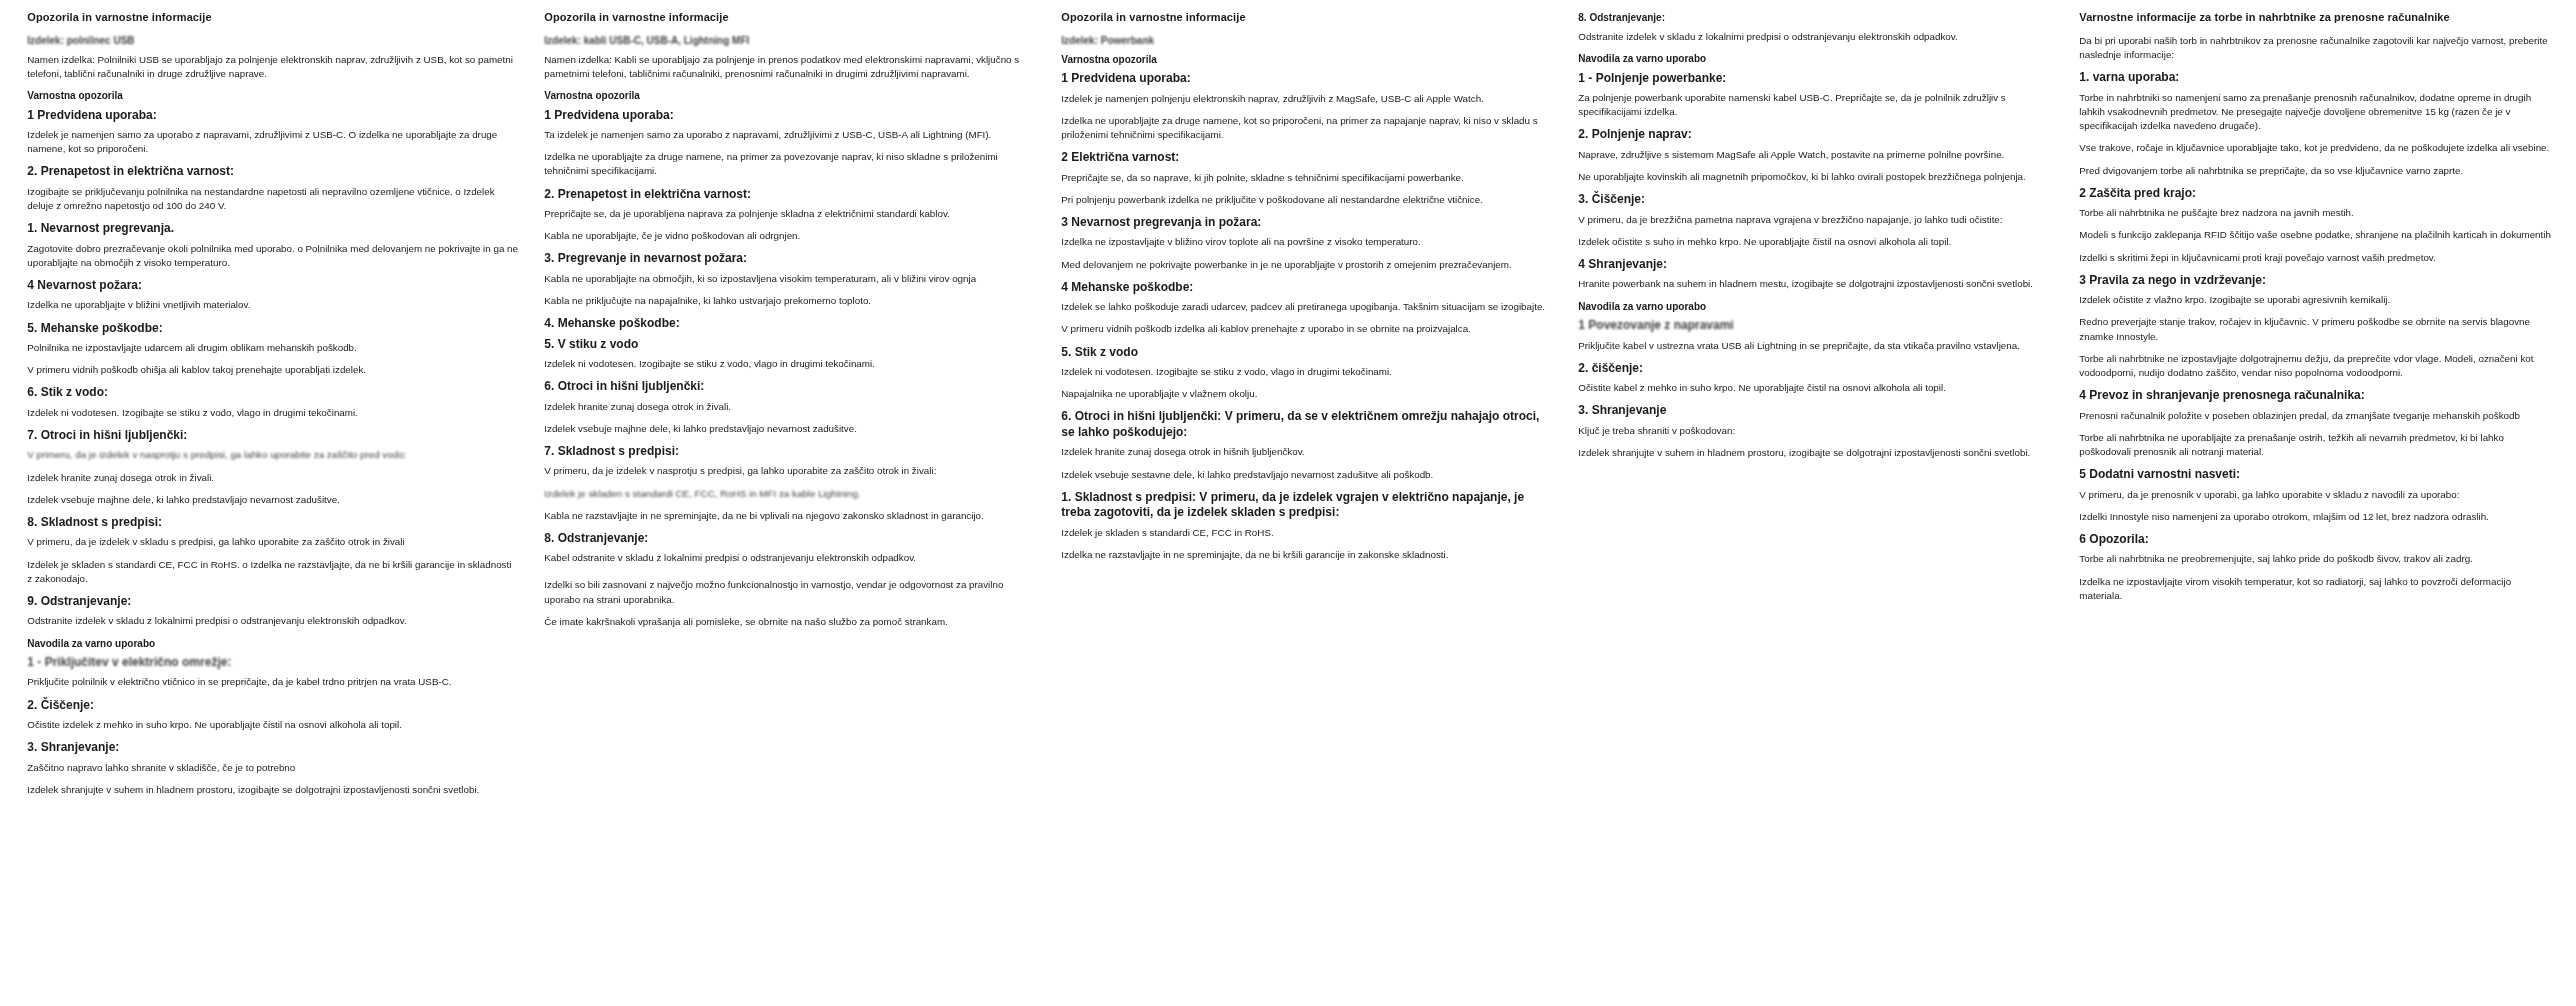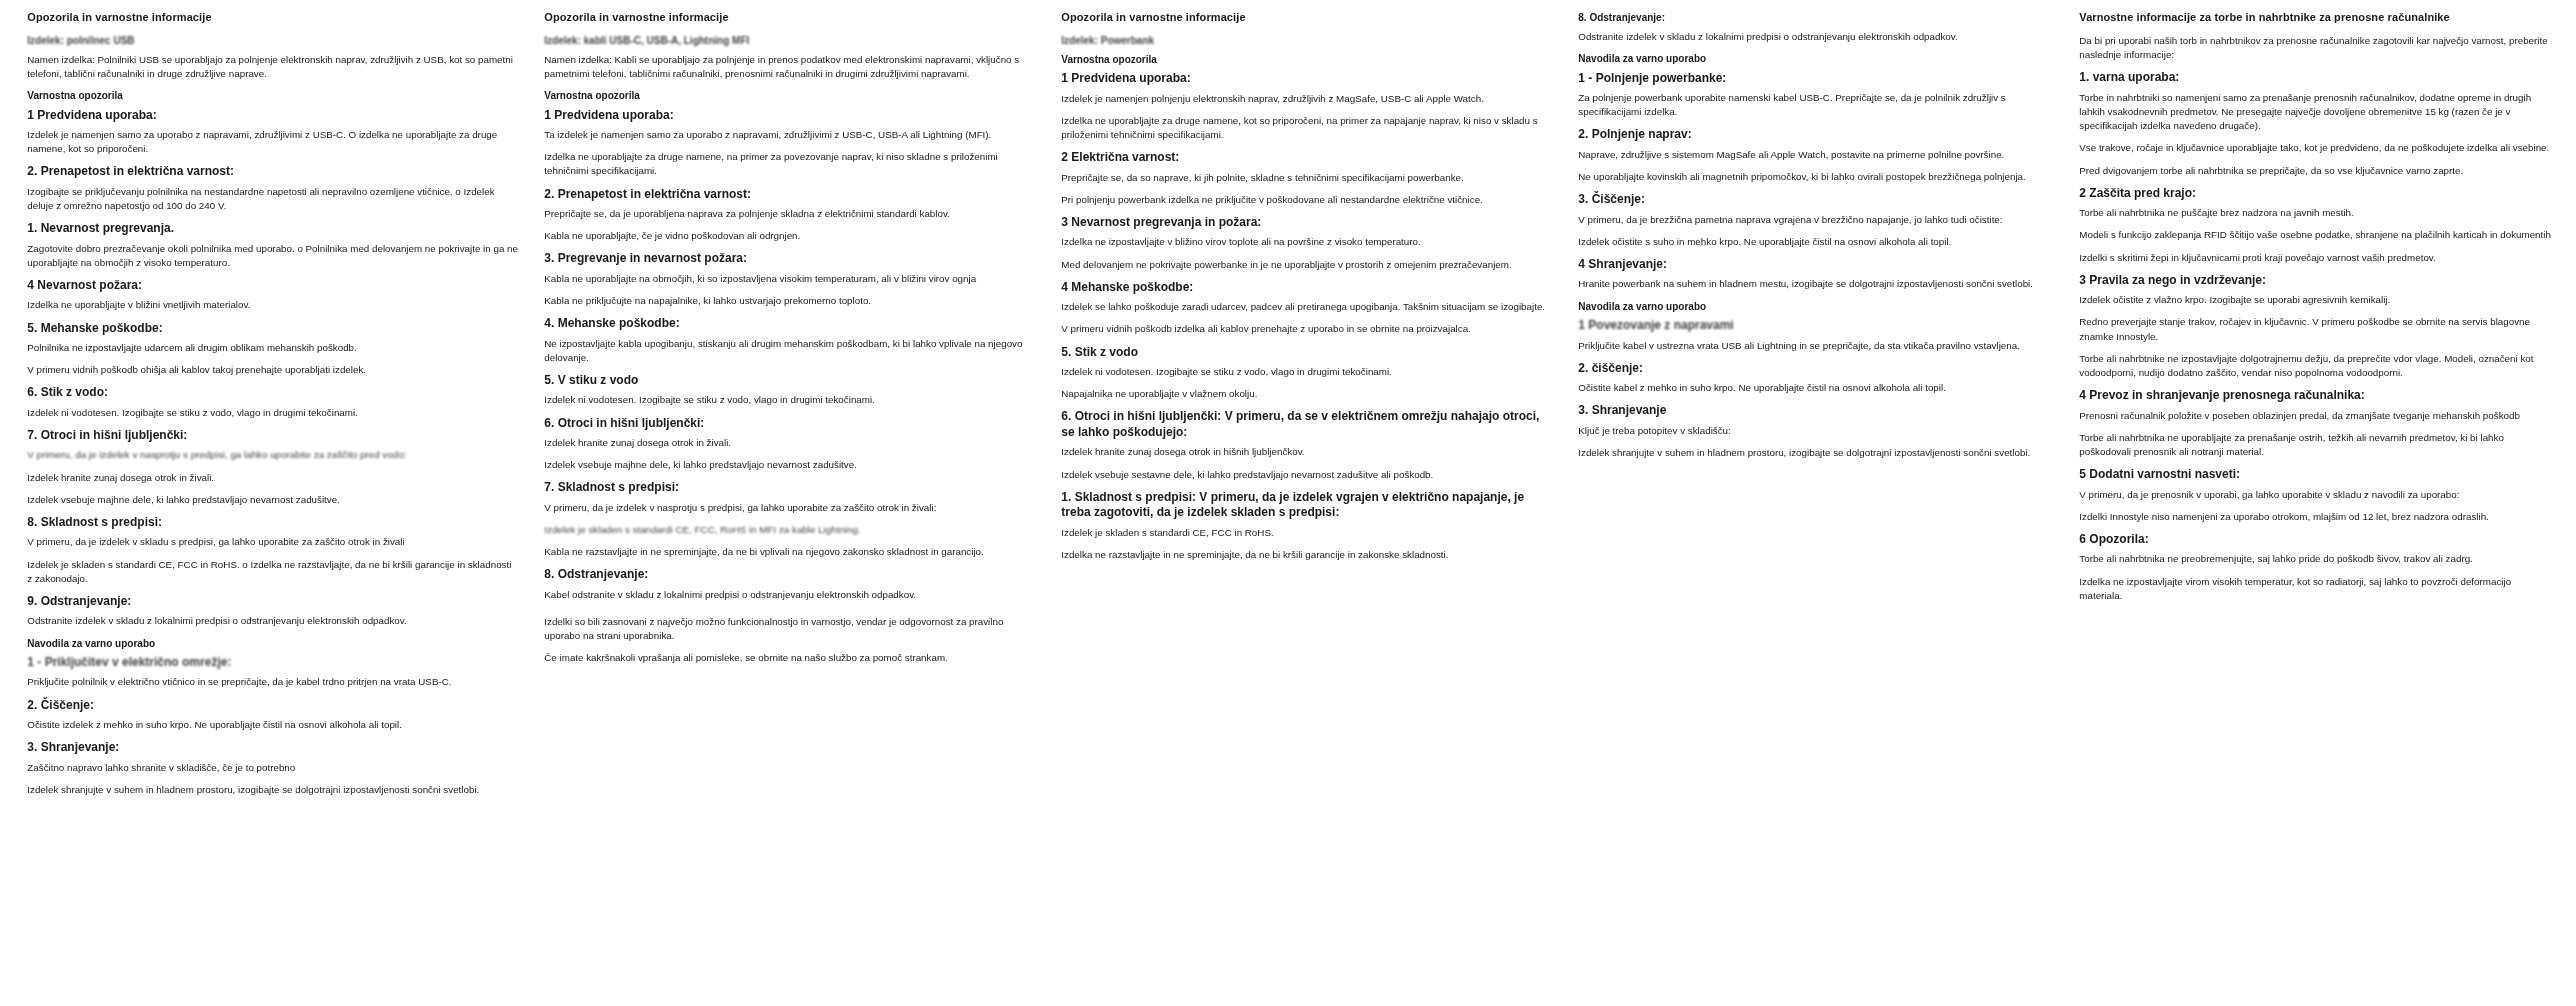--- a/index.html
+++ b/index.html
@@ -109,21 +109,20 @@
         <div class="h-sub2">1 Predvidena uporaba:</div>
         <p class="t">Ta izdelek je namenjen samo za uporabo z napravami, združljivimi z USB-C, USB-A ali Lightning (MFI).</p>
         <p class="t">Izdelka ne uporabljajte za druge namene, na primer za povezovanje naprav, ki niso skladne s priloženimi tehničnimi specifikacijami.</p>
         <div class="h-sub2">2. Prenapetost in električna varnost:</div>
         <p class="t">Prepričajte se, da je uporabljena naprava za polnjenje skladna z električnimi standardi kablov.</p>
         <p class="t">Kabla ne uporabljajte, če je vidno poškodovan ali odrgnjen.</p>
         <div class="h-sub2">3. Pregrevanje in nevarnost požara:</div>
         <p class="t">Kabla ne uporabljajte na območjih, ki so izpostavljena visokim temperaturam, ali v bližini virov ognja</p>
         <p class="t">Kabla ne priključujte na napajalnike, ki lahko ustvarjajo prekomerno toploto.</p>
         <div class="h-sub2">4. Mehanske poškodbe:</div>
-        <p class="t">Ne izpostavljajte kabla upogibanju, stiskanju ali drugim mehanskim poškodbam, ki bi lahko vplivale na njegovo delovanje.</p>
         <div class="h-sub2">5. V stiku z vodo</div>
         <p class="t">Izdelek ni vodotesen. Izogibajte se stiku z vodo, vlago in drugimi tekočinami.</p>
         <div class="h-sub2">6. Otroci in hišni ljubljenčki:</div>
         <p class="t">Izdelek hranite zunaj dosega otrok in živali.</p>
         <p class="t">Izdelek vsebuje majhne dele, ki lahko predstavljajo nevarnost zadušitve.</p>
         <div class="h-sub2">7. Skladnost s predpisi:</div>
         <p class="t">V primeru, da je izdelek v nasprotju s predpisi, ga lahko uporabite za zaščito otrok in živali:</p>
         <p class="t blurred">Izdelek je skladen s standardi CE, FCC, RoHS in MFI za kable Lightning.</p>
         <p class="t">Kabla ne razstavljajte in ne spreminjajte, da ne bi vplivali na njegovo zakonsko skladnost in garancijo.</p>
         <div class="h-sub2">8. Odstranjevanje:</div>
@@ -175,21 +174,21 @@
         <p class="t">V primeru, da je brezžična pametna naprava vgrajena v brezžično napajanje, jo lahko tudi očistite:</p>
         <p class="t">Izdelek očistite s suho in mehko krpo. Ne uporabljajte čistil na osnovi alkohola ali topil.</p>
         <div class="h-sub2">4 Shranjevanje:</div>
         <p class="t">Hranite powerbank na suhem in hladnem mestu, izogibajte se dolgotrajni izpostavljenosti sončni svetlobi.</p>
         <div class="h-sub">Navodila za varno uporabo</div>
         <div class="h-sub2 blurred">1 Povezovanje z napravami</div>
         <p class="t">Priključite kabel v ustrezna vrata USB ali Lightning in se prepričajte, da sta vtikača pravilno vstavljena.</p>
         <div class="h-sub2">2. čiščenje:</div>
         <p class="t">Očistite kabel z mehko in suho krpo. Ne uporabljajte čistil na osnovi alkohola ali topil.</p>
         <div class="h-sub2">3. Shranjevanje</div>
-        <p class="t">Ključ je treba potopitev v skladišču:</p>
+        <p class="t">Ključ je treba shraniti v poškodovan:</p>
         <p class="t">Izdelek shranjujte v suhem in hladnem prostoru, izogibajte se dolgotrajni izpostavljenosti sončni svetlobi.</p>
       </div>
   </div>
   <div class="col narrow">
     <div class="col-title">Varnostne informacije za torbe in nahrbtnike za prenosne računalnike</div>
     <div class="col-body">
         <p class="t">Da bi pri uporabi naših torb in nahrbtnikov za prenosne računalnike zagotovili kar največjo varnost, preberite naslednje informacije:</p>
         <div class="h-sub2">1. varna uporaba:</div>
         <p class="t">Torbe in nahrbtniki so namenjeni samo za prenašanje prenosnih računalnikov, dodatne opreme in drugih lahkih vsakodnevnih predmetov. Ne presegajte največje dovoljene obremenitve 15 kg (razen če je v specifikacijah izdelka navedeno drugače).</p>
         <p class="t">Vse trakove, ročaje in ključavnice uporabljajte tako, kot je predvideno, da ne poškodujete izdelka ali vsebine.</p>

